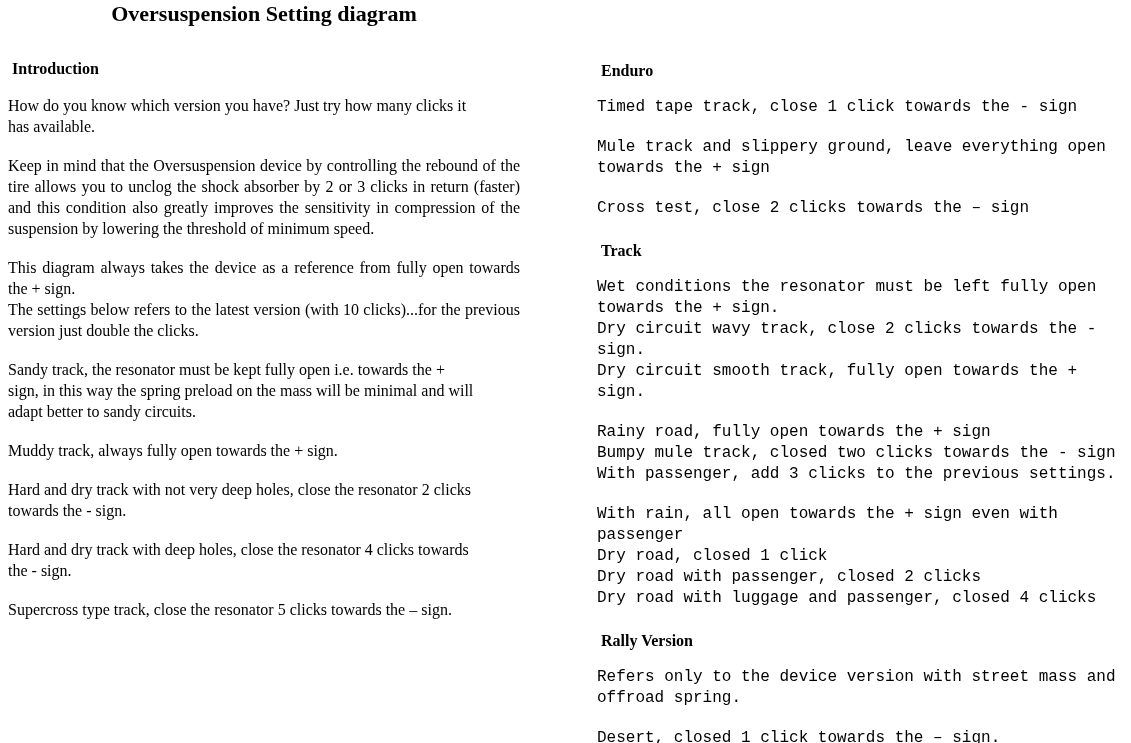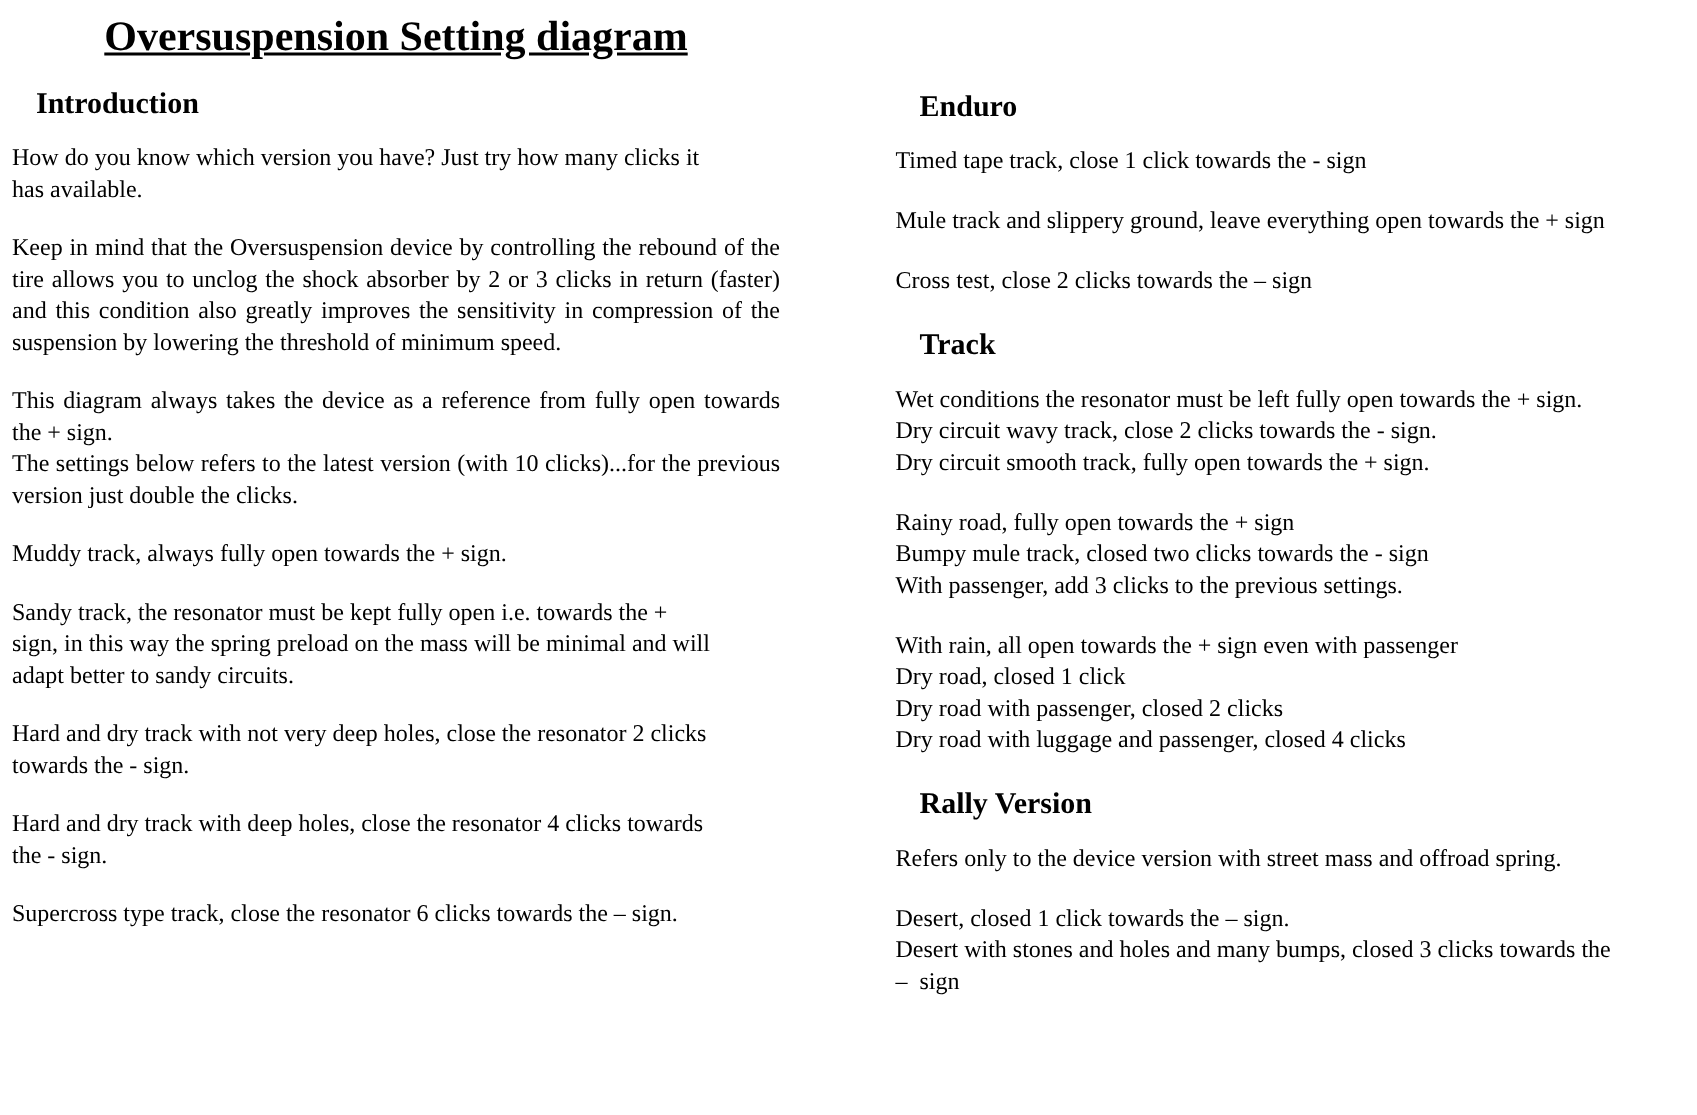--- a/index.html
+++ b/index.html
@@ -14,71 +14,70 @@
     font-family: "Liberation Serif", serif;
     overflow: hidden;
     position: relative;
   }
   .doc-title {
     position: absolute;
     left: 8px;
     top: 1px;
     width: 512px;
     text-align: center;
-    font-size: 28px;
+    font-size: 22px;
     line-height: 26px;
     font-weight: bold;
-    text-decoration: underline;
-    margin-top: 11px;
   }
   .col {
     position: absolute;
     font-size: 16px;
     line-height: 21px;
     white-space: pre-wrap;
   }
   .col-left {
     left: 8px;
     top: 56px;
     width: 512px;
   }
   .col-right {
     left: 597px;
     top: 58px;
     width: 534px;
   }
   .heading {
     font-weight: bold;
-    font-size: 20px;
+    font-size: 16px;
     line-height: 26px;
-    margin: 0 0 13px 16px;
+    margin: 0 0 13px 4px;
   }
   .paragraph {
     margin: 0 0 18px 0;
   }
   .col-right .paragraph {
     margin-bottom: 19px;
+    font-family: Liberation Mono, monospace;
   }
   .justify {
     text-align: justify;
   }
 </style>
 </head>
 <body>
 
 <div>
   <div class="doc-title">Oversuspension Setting diagram</div>
 
   <div class="col col-left"><div class="heading">Introduction</div><div class="paragraph">How do you know which version you have? Just try how many clicks it
 has available.</div><div class="paragraph justify">Keep in mind that the Oversuspension device by controlling the rebound of the tire allows you to unclog the shock absorber by 2 or 3 clicks in return (faster) and this condition also greatly improves the sensitivity in compression of the suspension by lowering the threshold of minimum speed.</div><div class="paragraph justify">This diagram always takes the device as a reference from fully open towards the + sign.
-The settings below refers to the latest version (with 10 clicks)...for the previous version just double the clicks.</div><div class="paragraph">Muddy track, always fully open towards the + sign.</div><div class="paragraph">Sandy track, the resonator must be kept fully open i.e. towards the +
+The settings below refers to the latest version (with 10 clicks)...for the previous version just double the clicks.</div><div class="paragraph">Sandy track, the resonator must be kept fully open i.e. towards the +
 sign, in this way the spring preload on the mass will be minimal and will
-adapt better to sandy circuits.</div><div class="paragraph">Hard and dry track with not very deep holes, close the resonator 2 clicks
+adapt better to sandy circuits.</div><div class="paragraph">Muddy track, always fully open towards the + sign.</div><div class="paragraph">Hard and dry track with not very deep holes, close the resonator 2 clicks
 towards the - sign.</div><div class="paragraph">Hard and dry track with deep holes, close the resonator 4 clicks towards
-the - sign.</div><div class="paragraph">Supercross type track, close the resonator 6 clicks towards the – sign.</div></div>
+the - sign.</div><div class="paragraph">Supercross type track, close the resonator 5 clicks towards the – sign.</div></div>
 
   <div class="col col-right"><div class="heading">Enduro</div><div class="paragraph">Timed tape track, close 1 click towards the - sign</div><div class="paragraph">Mule track and slippery ground, leave everything open towards the + sign</div><div class="paragraph">Cross test, close 2 clicks towards the – sign</div><div class="heading">Track</div><div class="paragraph">Wet conditions the resonator must be left fully open towards the + sign.
 Dry circuit wavy track, close 2 clicks towards the - sign.
 Dry circuit smooth track, fully open towards the + sign.</div><div class="paragraph">Rainy road, fully open towards the + sign
 Bumpy mule track, closed two clicks towards the - sign
 With passenger, add 3 clicks to the previous settings.</div><div class="paragraph">With rain, all open towards the + sign even with passenger
 Dry road, closed 1 click
 Dry road with passenger, closed 2 clicks
 Dry road with luggage and passenger, closed 4 clicks</div><div class="heading">Rally Version</div><div class="paragraph">Refers only to the device version with street mass and offroad spring.</div><div class="paragraph">Desert, closed 1 click towards the – sign.
 Desert with stones and holes and many bumps, closed 3 clicks towards the

